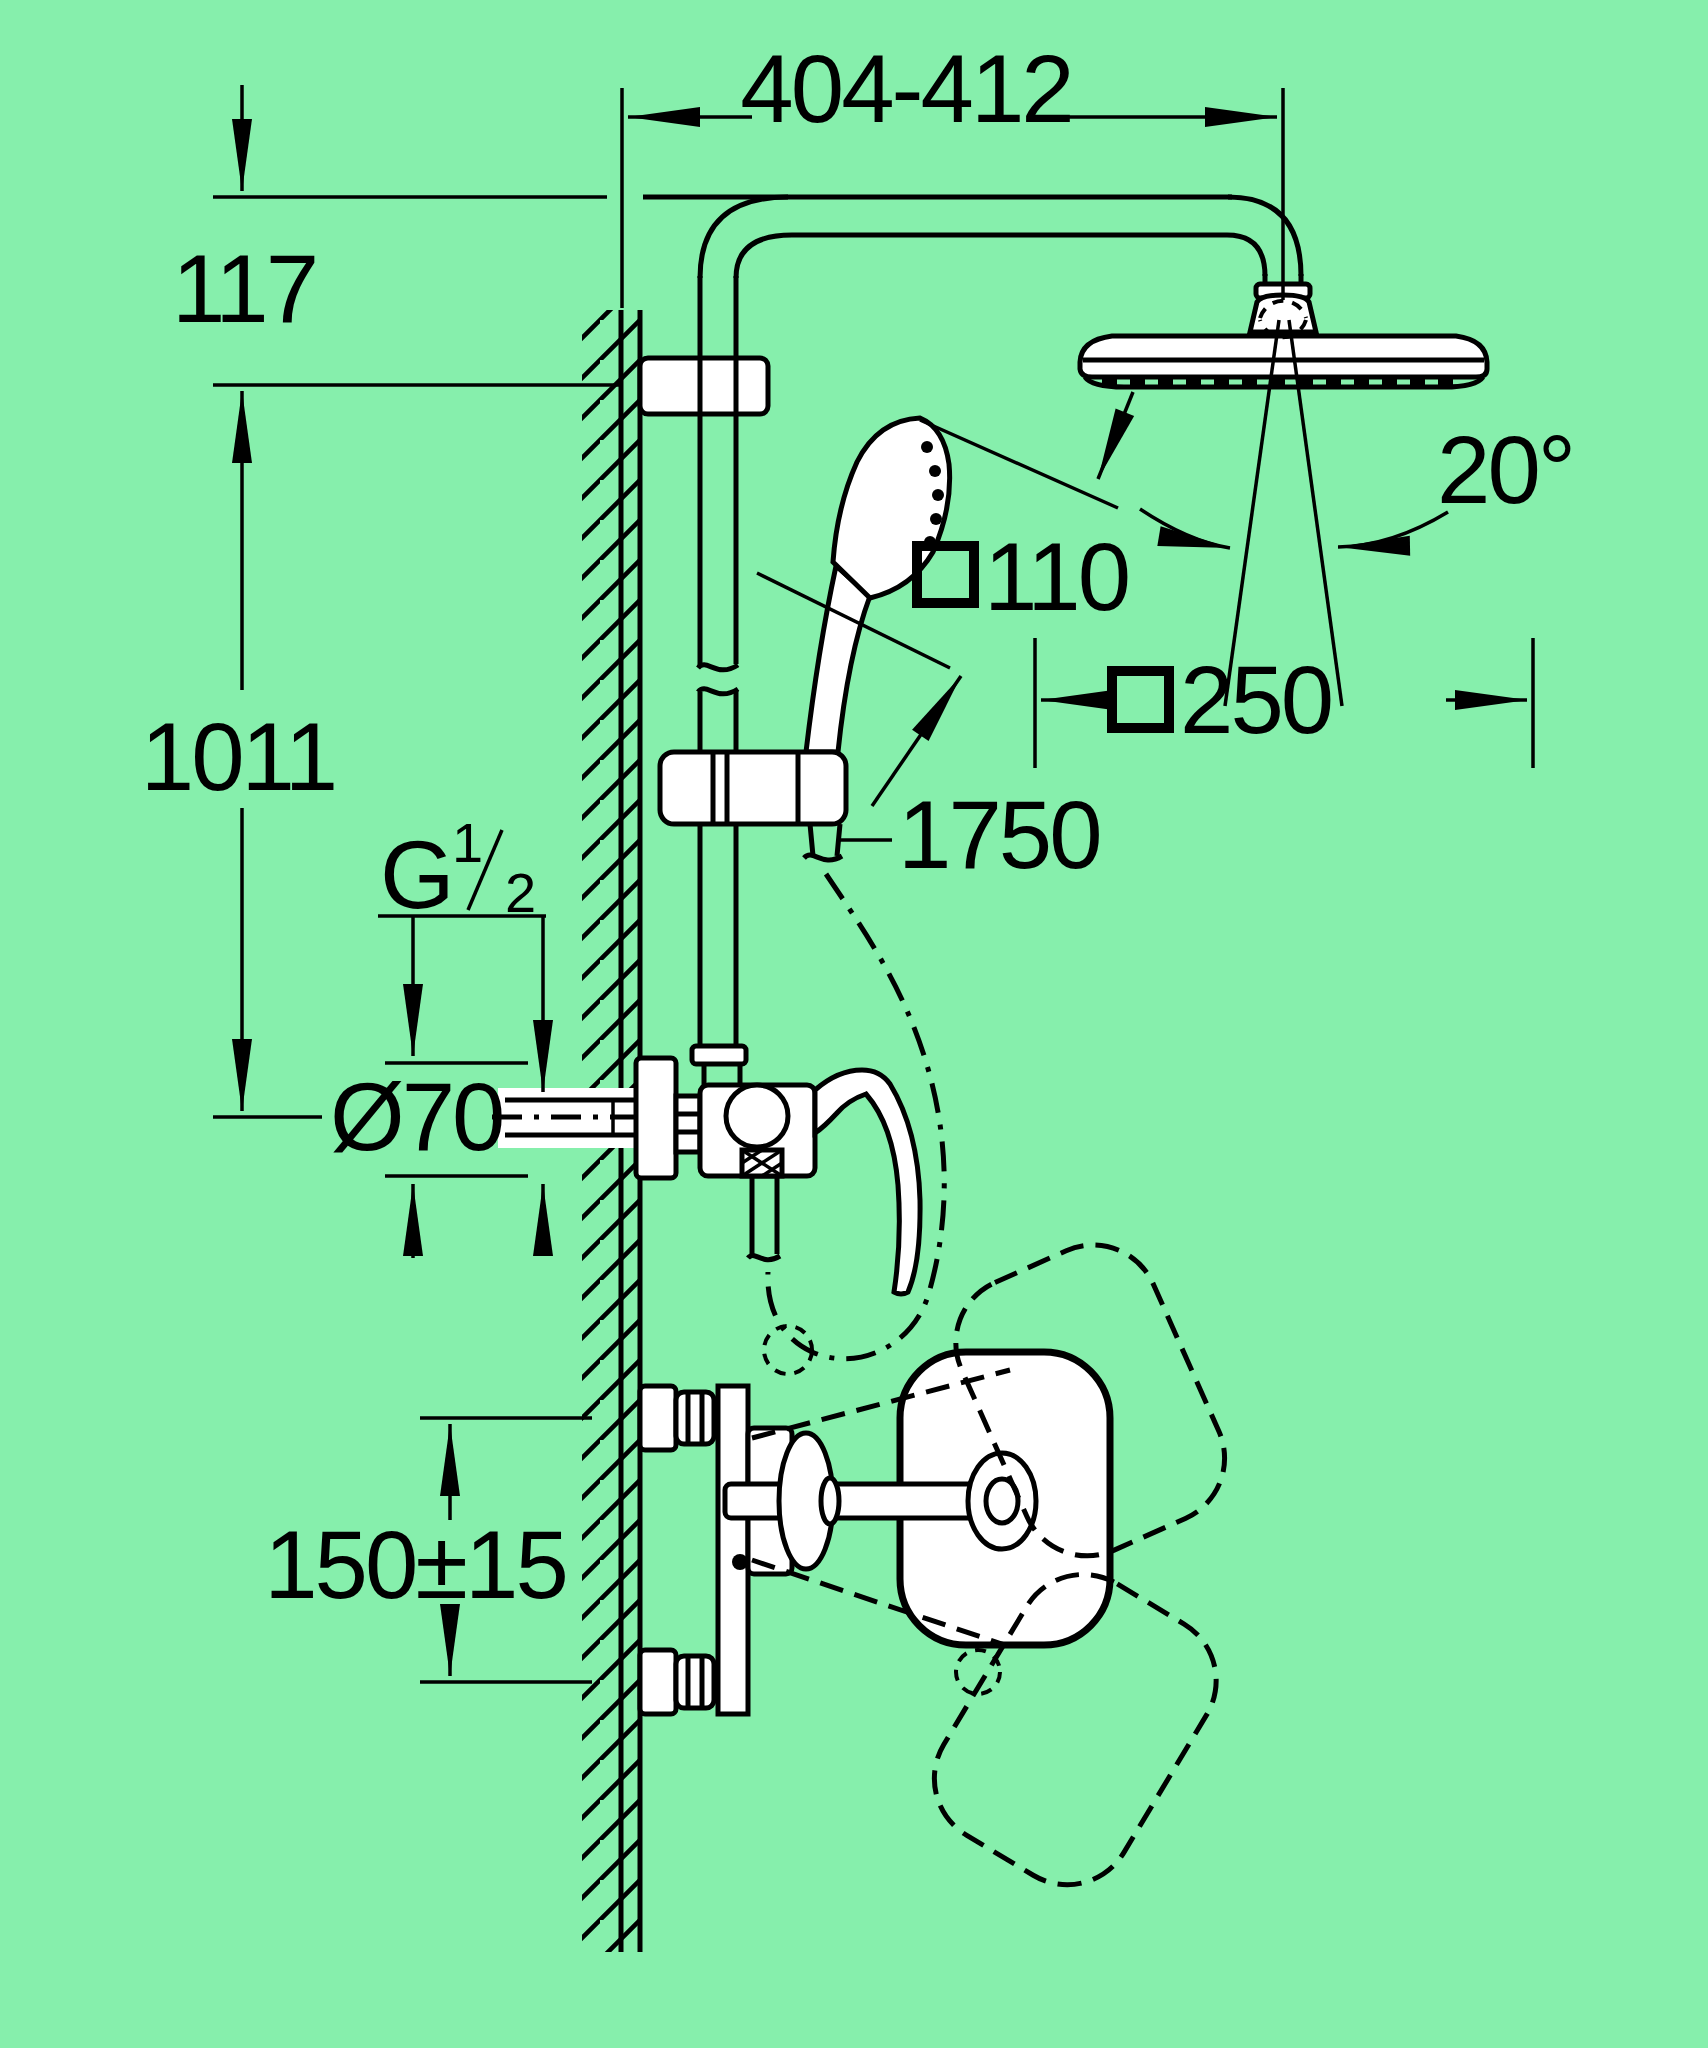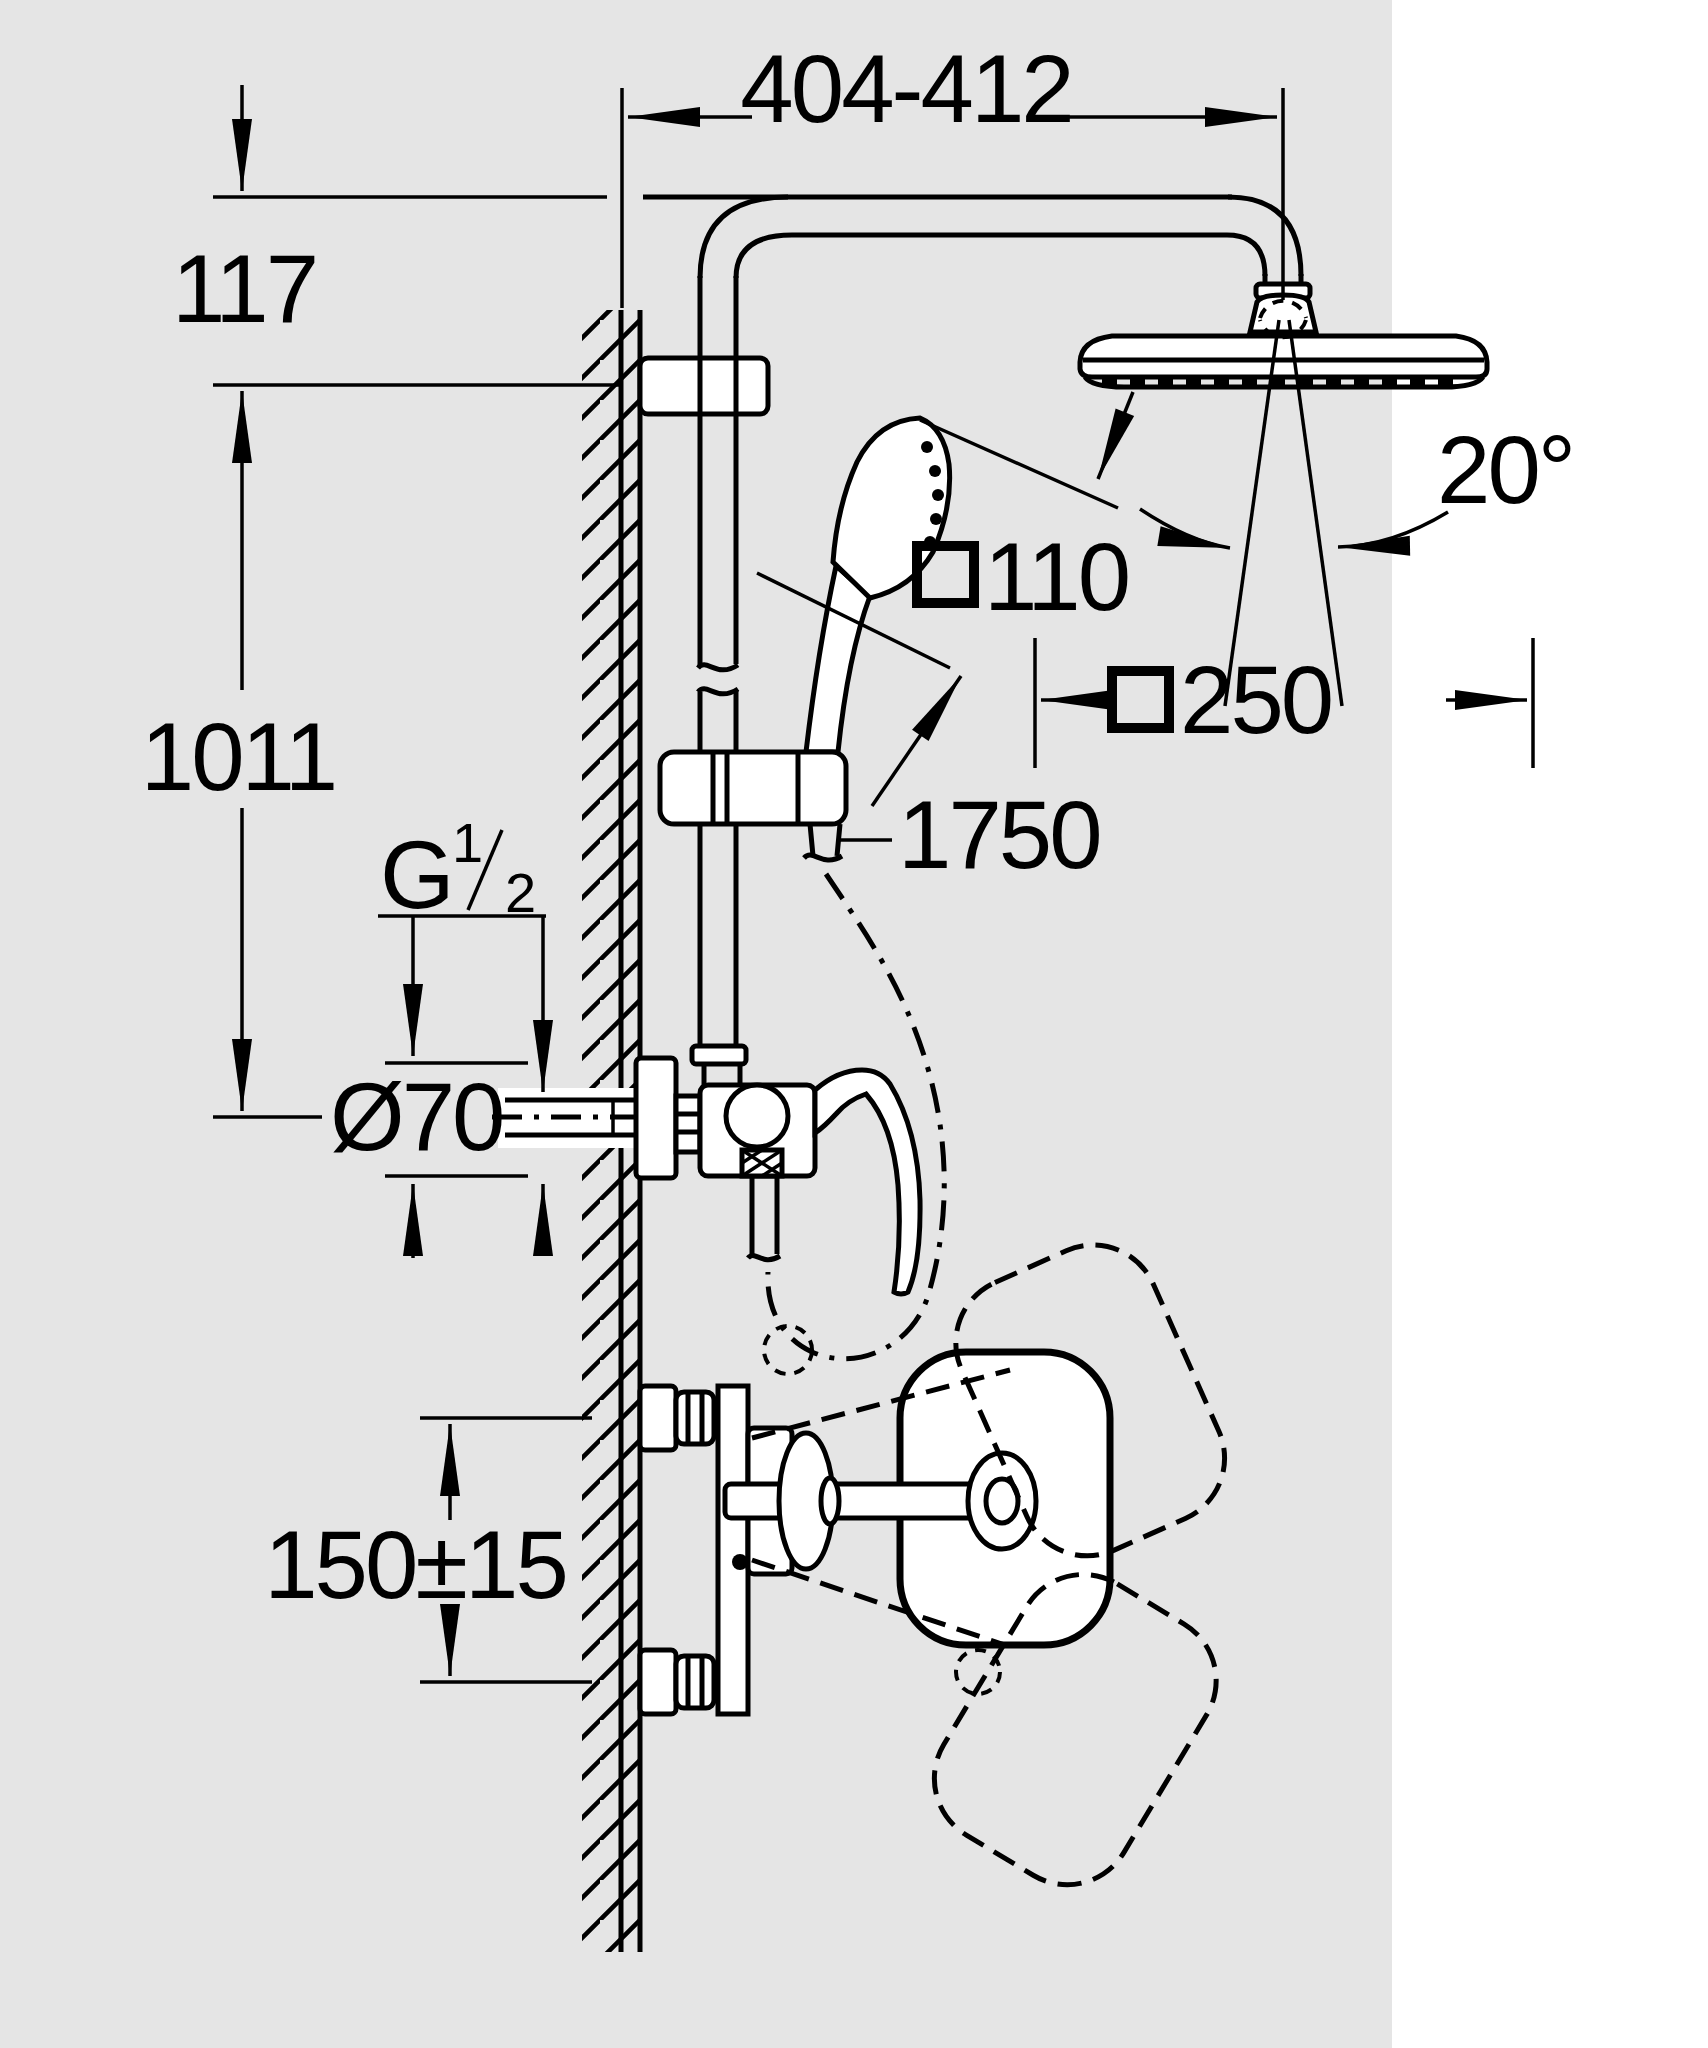--- a/index.html
+++ b/index.html
@@ -1,16 +1,16 @@
 <!DOCTYPE html>
 <html><head>
 <meta charset="utf-8">
 <style>
   html,body{margin:0;padding:0;background:#fff;}
-  .page{width:1392px;height:2048px;background:#e5e5e5;position:relative;font-family:"Liberation Sans",sans-serif;}
+  .page{width:1708px;height:2048px;background:#86efac;position:relative;font-family:"Liberation Sans",sans-serif;}
   svg{display:block;}
   .dim-text{font-family:"Liberation Sans",sans-serif;font-size:96px;letter-spacing:-3px;fill:#000;}
   .dim-text-small{font-family:"Liberation Sans",sans-serif;font-size:56px;fill:#000;}
   .outline{fill:#ffffff;stroke:#000;stroke-width:5;}
   .outline-thick{fill:#ffffff;stroke:#000;stroke-width:7;}
   .line{stroke:#000;stroke-width:5;fill:none;}
   .thin{stroke:#000;stroke-width:3.5;fill:none;}
   .dash{stroke:#000;stroke-width:5;fill:none;stroke-dasharray:24 12;}
   .dashdot{stroke:#000;stroke-width:5;fill:none;stroke-dasharray:30 12 5 12;}
   .balldash{stroke:#000;stroke-width:4;fill:none;stroke-dasharray:11 9;}

